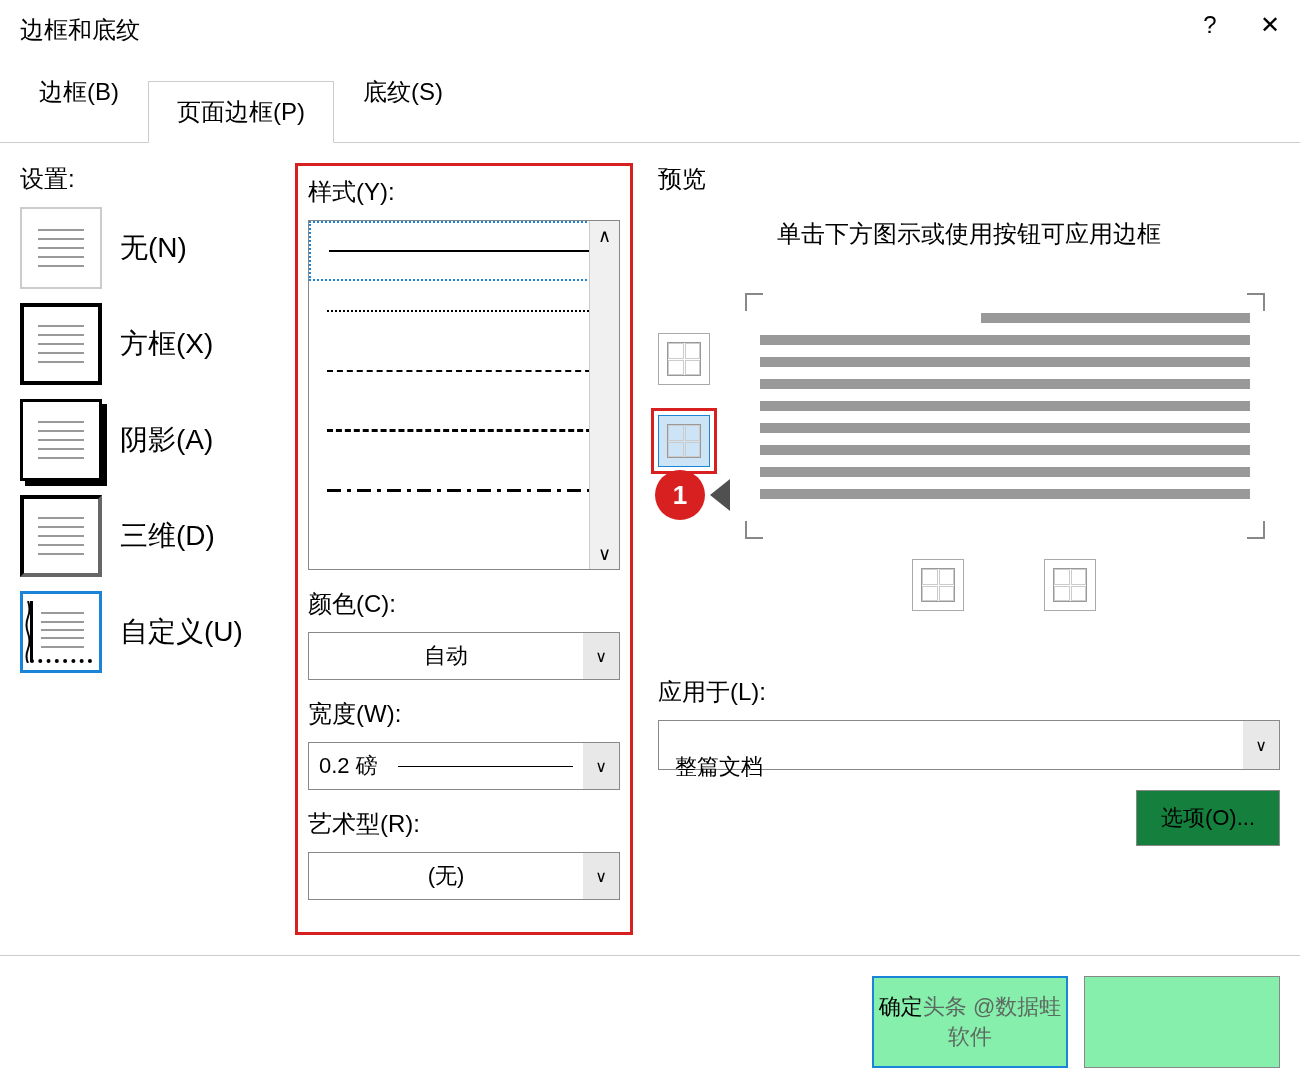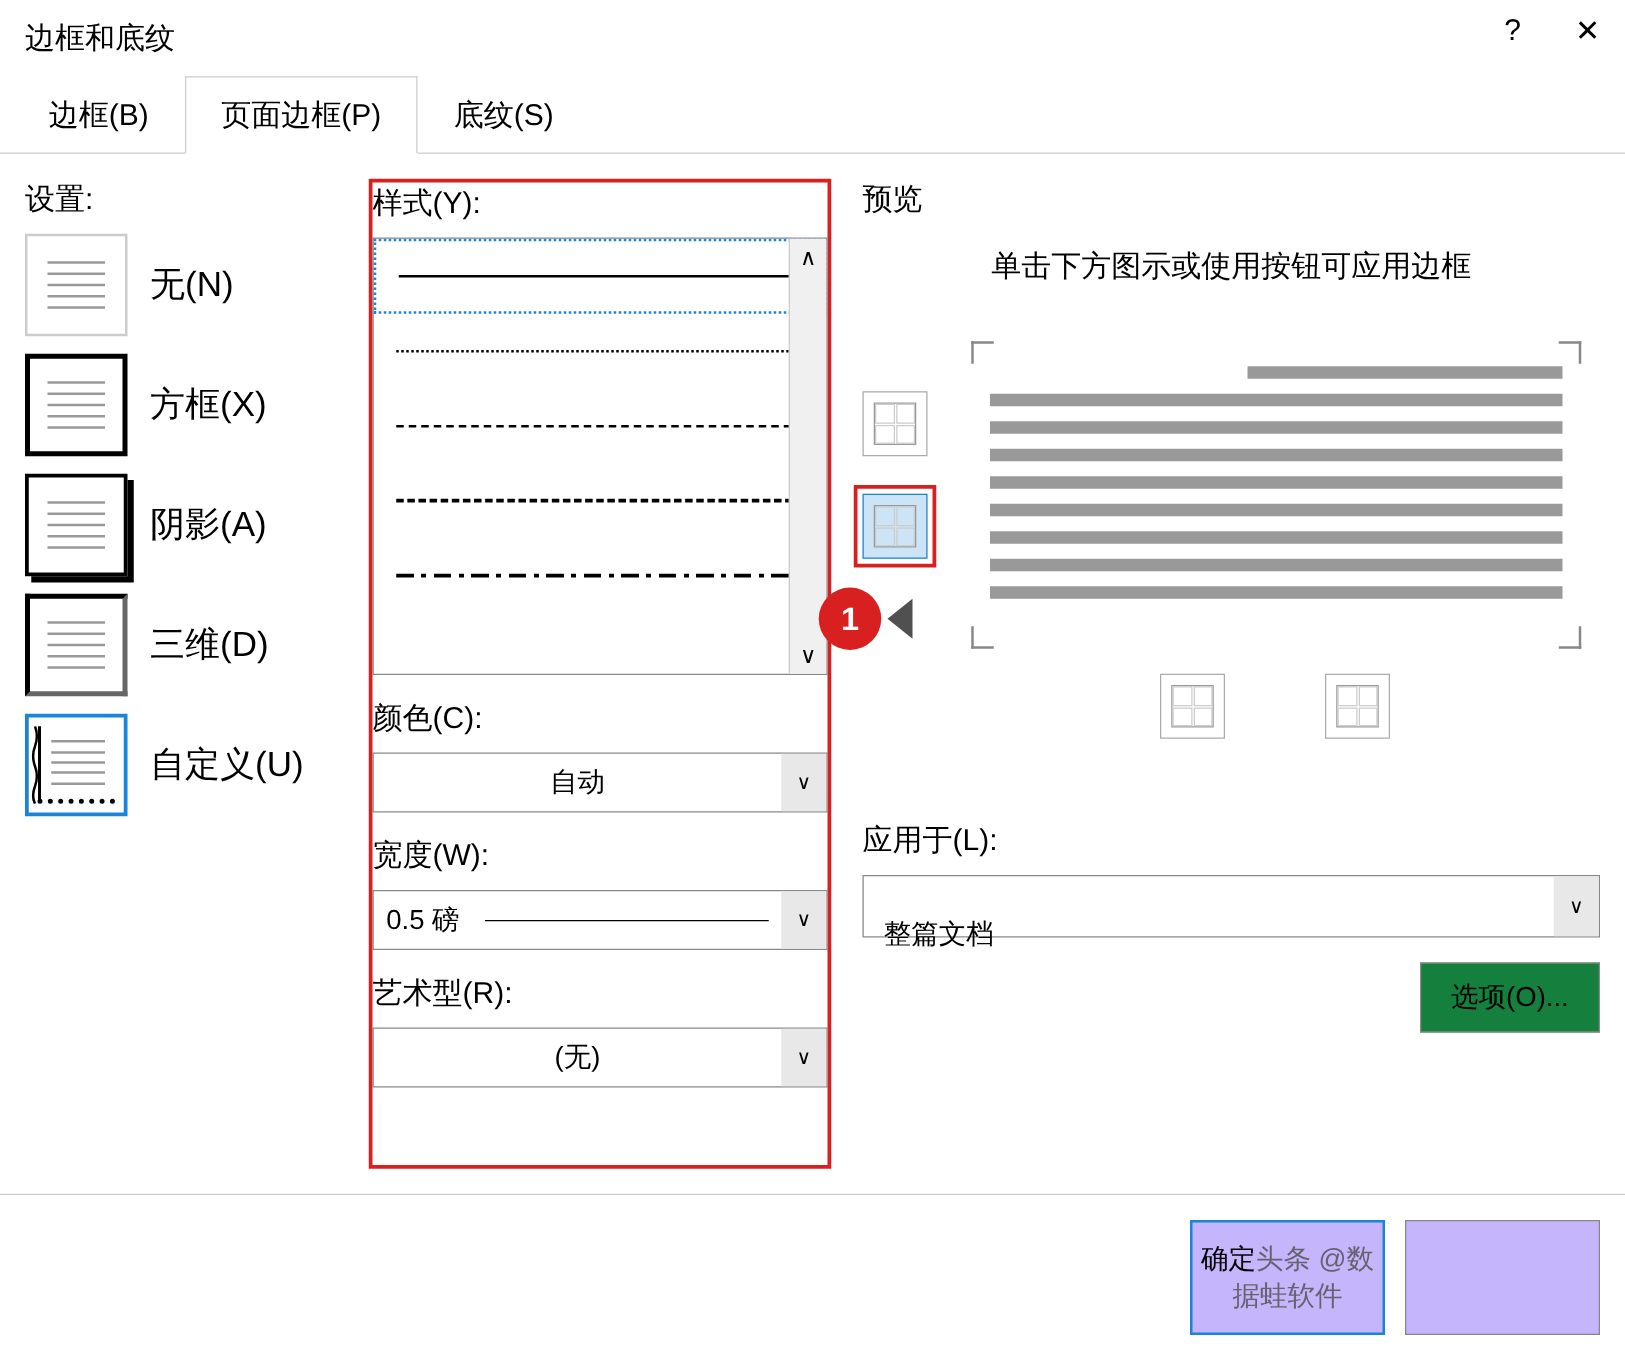--- a/index.html
+++ b/index.html
@@ -3,24 +3,24 @@
   <meta charset="utf-8">
   <style>
     * { box-sizing: border-box; margin: 0; padding: 0; font-family: "Microsoft YaHei", sans-serif; }
     body { background: #fff; width: 1300px; height: 1088px; overflow: hidden; position: relative; }
     .dialog { width: 100%; height: 100%; display: flex; flex-direction: column; }
     .title-bar { height: 60px; display: flex; align-items: center; padding: 0 20px; font-size: 24px; position: relative; }
     .title-bar-controls { position: absolute; right: 0; top: 0; display: flex; }
     .title-control { width: 60px; height: 50px; display: flex; align-items: center; justify-content: center; font-size: 24px; cursor: pointer; }
     .tabs { display: flex; border-bottom: 1px solid #ccc; padding-left: 10px; }
     .tab { padding: 14px 28px; font-size: 24px; cursor: pointer; border: 1px solid transparent; position: relative; top: 1px; }
-    .tab.active { background: #fff; border: 1px solid #ccc; border-bottom: 1px solid #fff; }
+    .tab.active { background: #fff; border: 1px solid #ccc; border-bottom: 1px solid #fff; margin-top: 20px; }
     .content { flex: 1; display: flex; padding: 20px; gap: 15px; }
     .col-settings { width: 260px; }
-    .col-style { width: 370px; border: 3px solid #d82020; }
+    .col-style { width: 338px; border: 3px solid #d82020; padding: 10px; }
     .col-preview { flex: 1; padding-left: 10px; }
     .section-label { font-size: 24px; margin-bottom: 12px; display: block; }
     .setting-row { display: flex; align-items: center; gap: 18px; margin-bottom: 14px; }
     .setting-icon { width: 82px; height: 82px; border: 2px solid #888; background: #fff; display: flex; align-items: center; justify-content: center; cursor: pointer; position: relative; }
     .setting-icon.selected { border: 3px solid #1a84d8; }
     .setting-icon-inner { width: 62px; height: 62px; position: relative; }
     .page-lines { position: absolute; inset: 8px; display: flex; flex-direction: column; justify-content: space-around; }
     .page-lines div { height: 2px; background: #999; }
     .setting-label { font-size: 28px; }
     .style-list { border: 1px solid #888; height: 350px; position: relative; margin-bottom: 18px; }
@@ -48,21 +48,21 @@
     .preview-bottom { display: flex; justify-content: center; gap: 80px; margin-top: 40px; padding-left: 70px; }
     .callout { position: absolute; display: flex; align-items: center; gap: 5px; z-index: 10; }
     .callout-num { width: 50px; height: 50px; border-radius: 50%; background: #d82020; color: #fff; display: flex; align-items: center; justify-content: center; font-size: 26px; font-weight: bold; }
     .callout-arrow { width: 0; height: 0; border-top: 16px solid transparent; border-bottom: 16px solid transparent; border-right: 20px solid #505050; }
     .callout-text { background: #505050; color: #fff; padding: 14px 22px; font-size: 24px; border-radius: 6px; }
     .apply-section { margin-top: 65px; }
     .apply-combo { display: flex; border: 1px solid #888; height: 50px; align-items: center; }
     .apply-combo-text { flex: 1; padding: 0 16px; font-size: 22px; margin-top: 44px; }
     .options-btn { float: right; margin-top: 20px; padding: 12px 24px; border: 1px solid #888; font-size: 22px; cursor: pointer; background: #15803d; }
     .button-bar { border-top: 1px solid #ccc; padding: 20px; display: flex; justify-content: flex-end; gap: 16px; }
-    .dlg-btn { padding: 14px 0; width: 156px; border: 1px solid #888; font-size: 22px; cursor: pointer; text-align: center; background: #c4b5fd; }
+    .dlg-btn { padding: 14px 0; width: 196px; border: 1px solid #888; font-size: 22px; cursor: pointer; text-align: center; background: #86efac; }
     .dlg-btn.primary { border: 2px solid #1a84d8; }
     .watermark { opacity: 0.85; font-size: 22px; color: #555; display: inline; }
     .mini-grid { width: 34px; height: 34px; display: grid; grid-template: 1fr 1fr / 1fr 1fr; gap: 1px; border: 1px solid #999; }
     .mini-grid div { border: 1px solid #ccc; }
   </style>
 </head>
 <body>
 
 <div class="dialog">
   <div class="title-bar">
@@ -189,21 +189,21 @@
 
       <span class="section-label">颜色(C):</span>
       <div class="combo">
         <div class="combo-text">自动</div>
         <div class="combo-arrow">∨</div>
       </div>
 
       <span class="section-label">宽度(W):</span>
       <div class="combo">
         <div class="combo-text" style="text-align:left; display:flex; align-items:center; gap:20px">
-          <span>0.5 磅</span>
+          <span>0.2 磅</span>
           <div style="flex:1; height:1px; background:#000"></div>
         </div>
         <div class="combo-arrow">∨</div>
       </div>
 
       <span class="section-label">艺术型(R):</span>
       <div class="combo">
         <div class="combo-text">(无)</div>
         <div class="combo-arrow">∨</div>
       </div>

